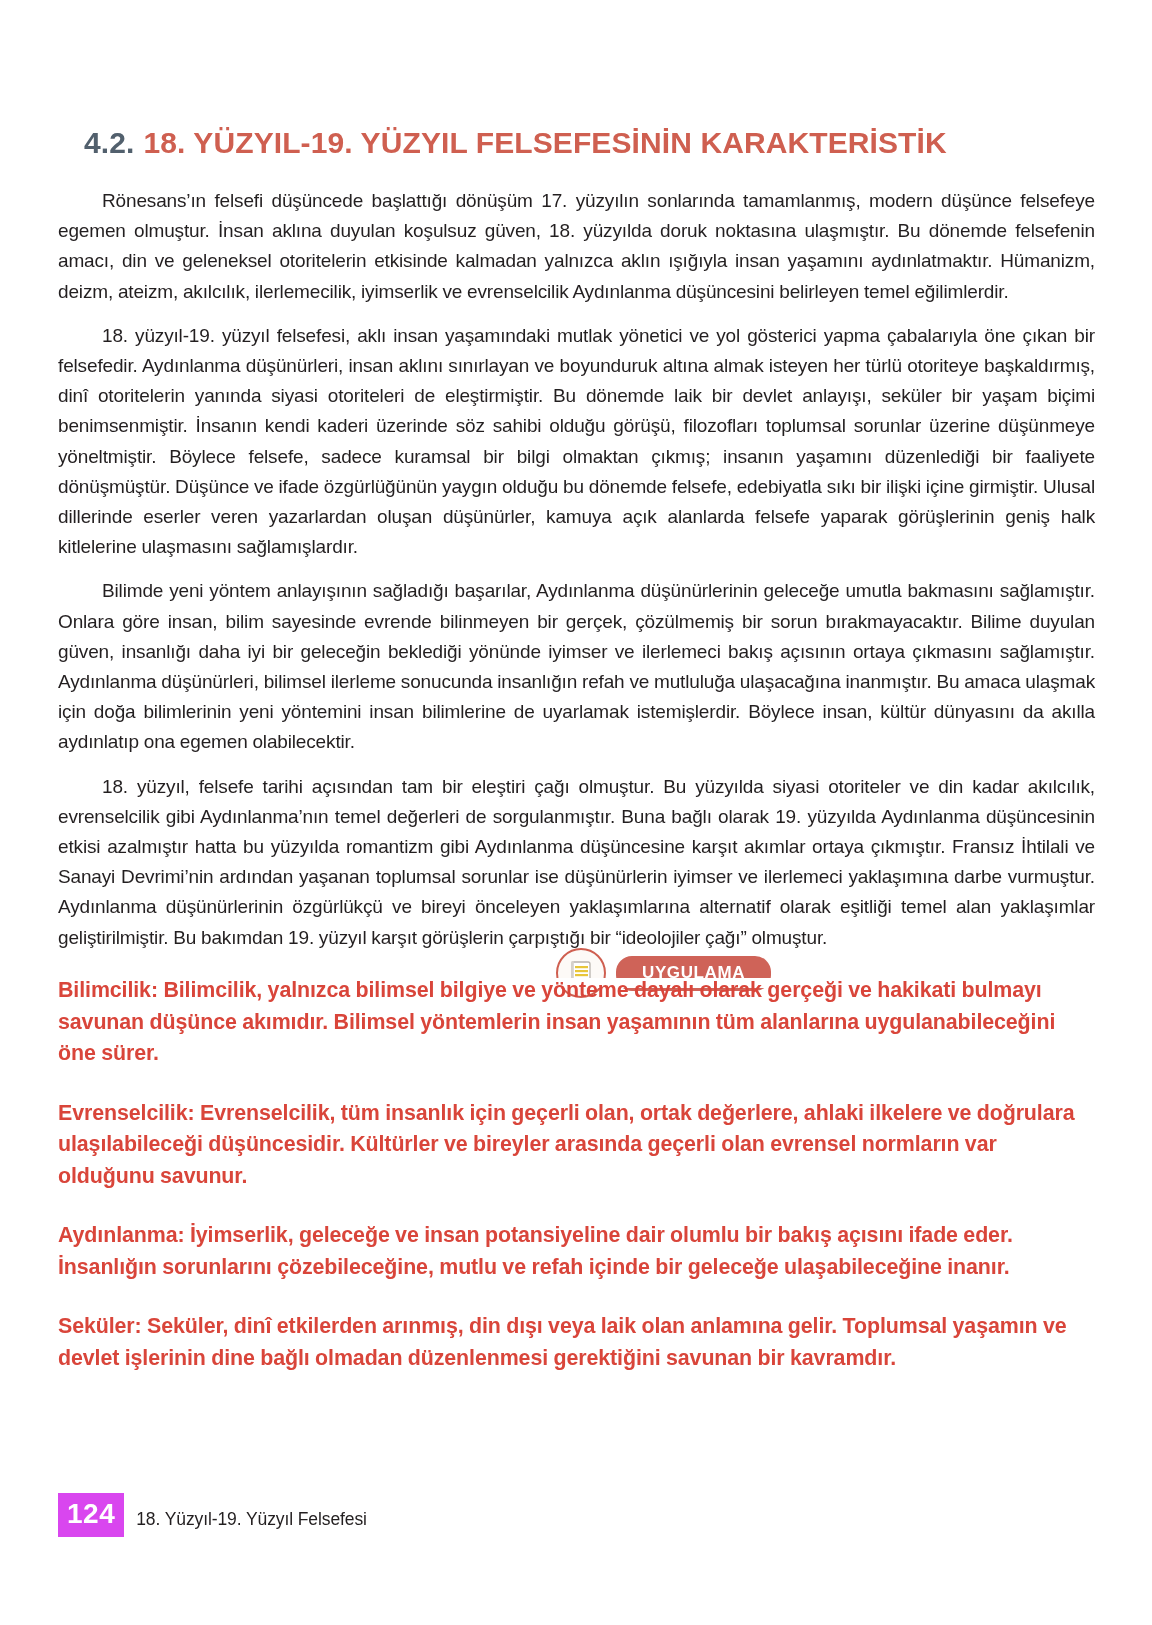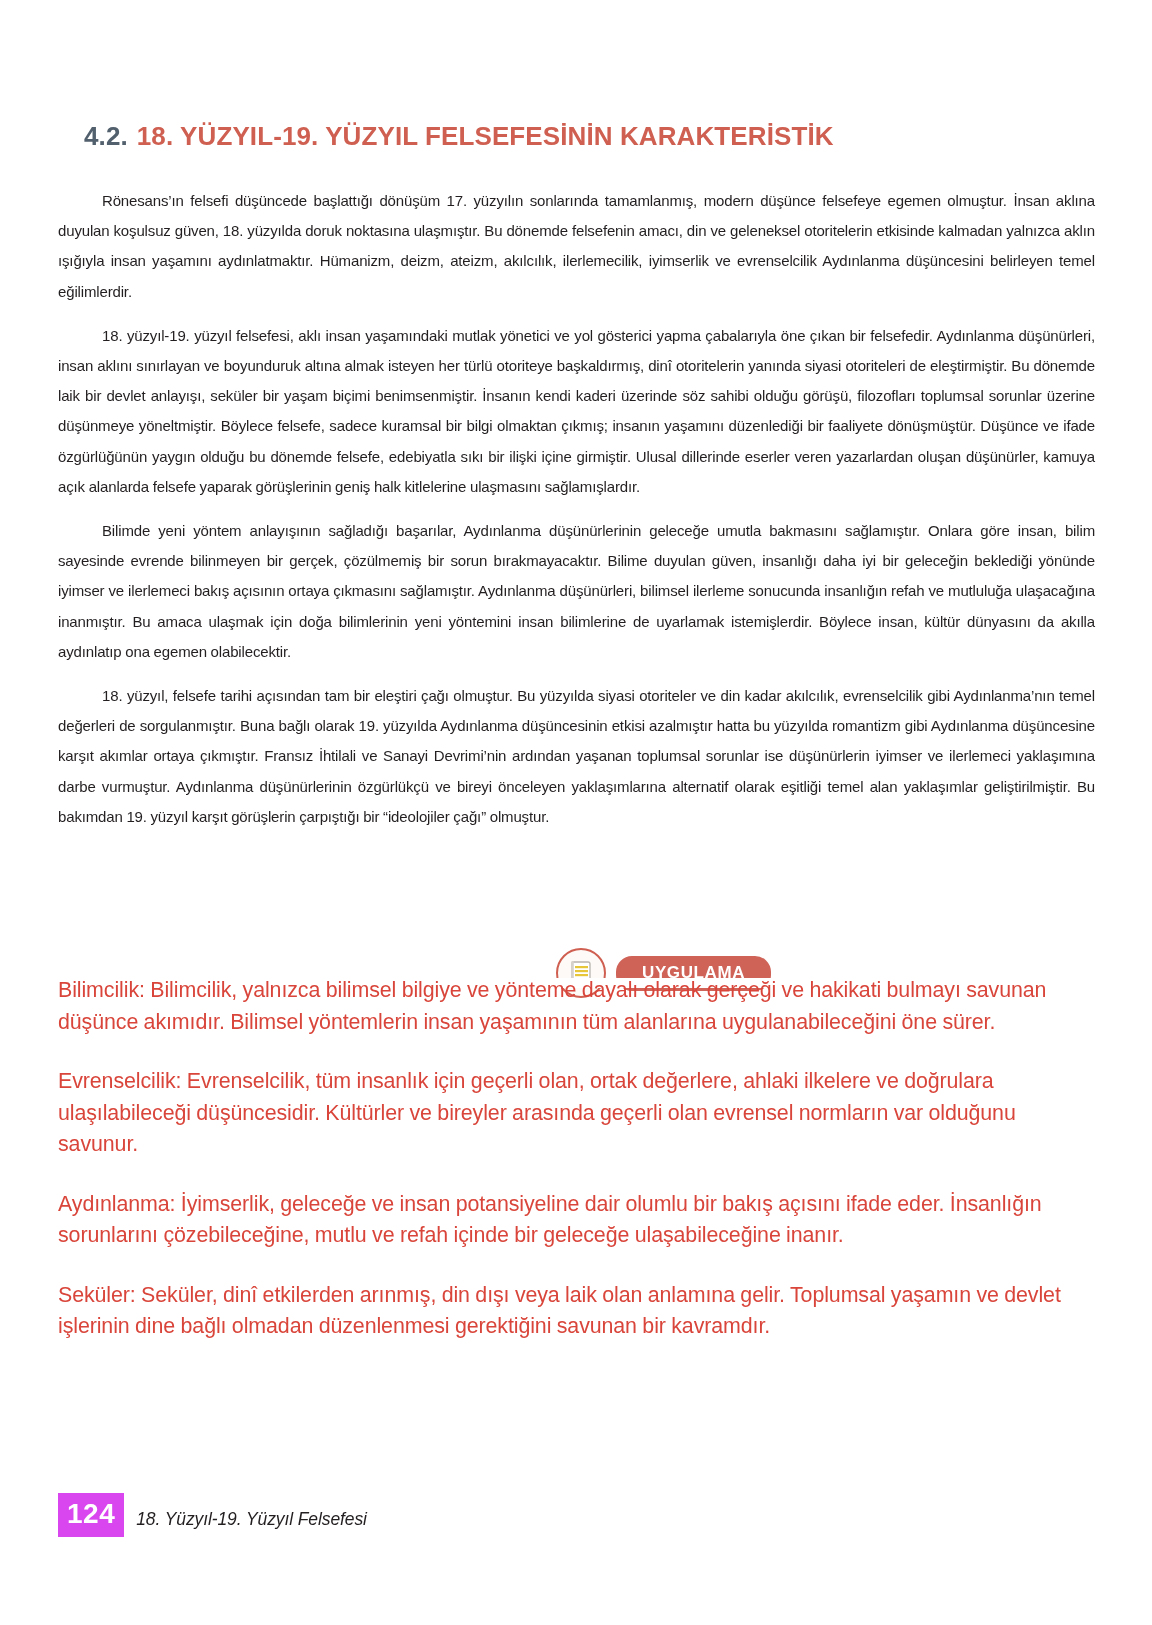--- a/index.html
+++ b/index.html
@@ -20,21 +20,21 @@
     background: #ffffff;
   }
 
   
   .heading {
     position: absolute;
     left: 84px;
     top: 103px;
     width: 870px;
     font-weight: bold;
-    font-size: 26px;
+    font-size: 30px;
     line-height: 1.30;
     letter-spacing: 0.1px;
   }
   .heading .num {
     color: #52606d;
     margin-right: 9px;
   }
   .heading .title {
     color: #cf5f50;
   }
@@ -46,21 +46,21 @@
 
   
   .body-col {
     position: absolute;
     left: 58px;
     top: 186px;
     width: 1037px;
   }
   .para {
     color: #231f20;
-    font-size: 15px;
+    font-size: 19px;
     line-height: 30.2px;
     text-align: justify;
     text-indent: 44px;
     margin: 0 0 14px 0;
     font-family: "Liberation Sans", sans-serif;
     letter-spacing: -0.15px;
     word-spacing: -0.3px;
   }
   .para:last-child { margin-bottom: 0; }
 
@@ -101,21 +101,21 @@
     position: absolute;
     left: 58px;
     top: 975px;
     width: 1040px;
     z-index: 2;
   }
   .defn {
     color: #d9453a;
     font-size: 21.4px;
     line-height: 31.5px;
-    font-weight: normal;
+    font-weight: bold;
     margin: 0 0 28px 0;
     letter-spacing: -0.1px;
     word-spacing: -0.4px;
     background: transparent;
   }
   .defn.first { color: #d9453a; }
   .defn:last-child { margin-bottom: 8px; }
   .defn .term { color: #d9453a; }
 
   
@@ -145,21 +145,20 @@
     line-height: 1;
     padding: 7px 9px 9px 9px;
     letter-spacing: 0.5px;
   }
   .footer-label {
     color: #231f20;
     font-size: 17.5px;
     margin-left: 12px;
     padding-bottom: 7px;
     letter-spacing: -0.1px;
-    font-style: italic;
   }
 </style>
 </head>
 <body>
 
 <div class="page">
 
   <h1 class="heading">
     <span class="num">4.2.</span><span class="title">18. YÜZYIL-19. YÜZYIL FELSEFESİNİN KARAKTERİSTİK</span>
   </h1>

